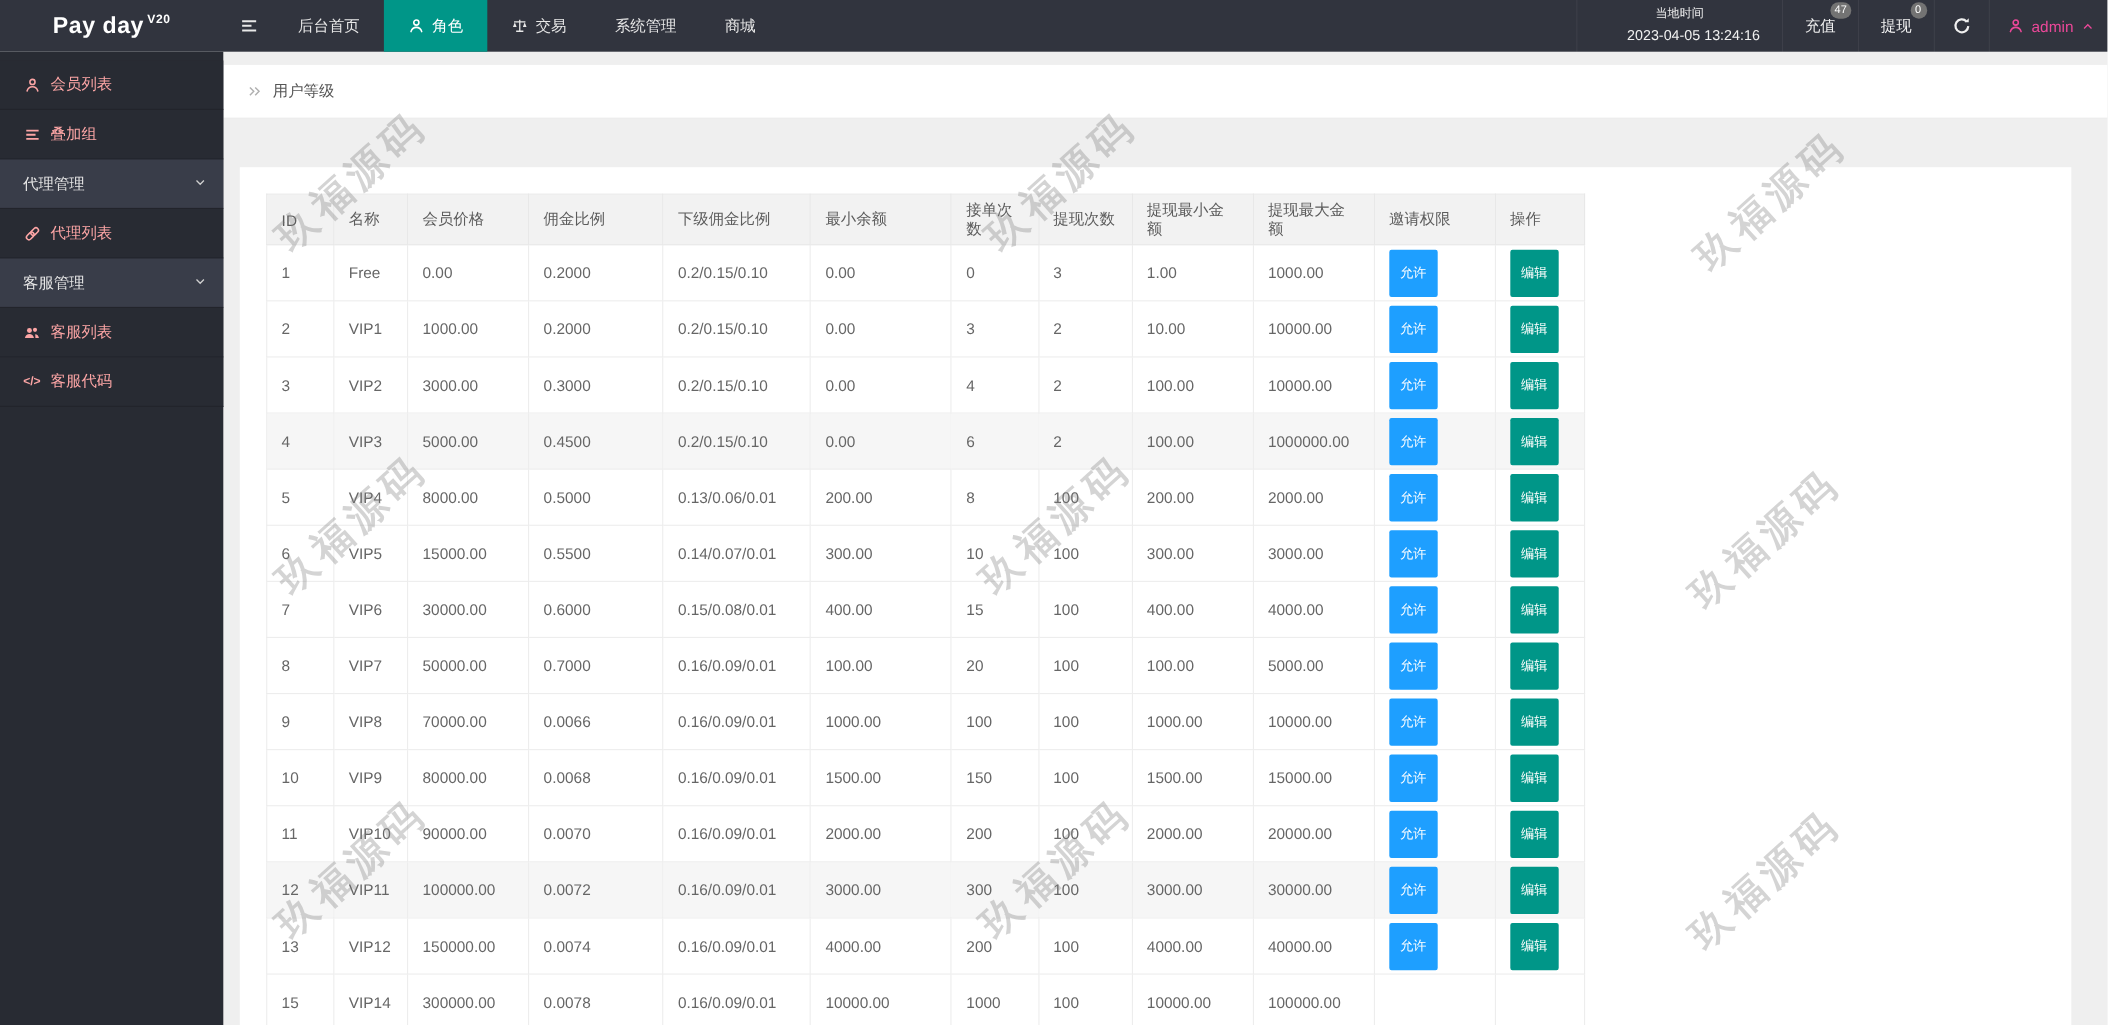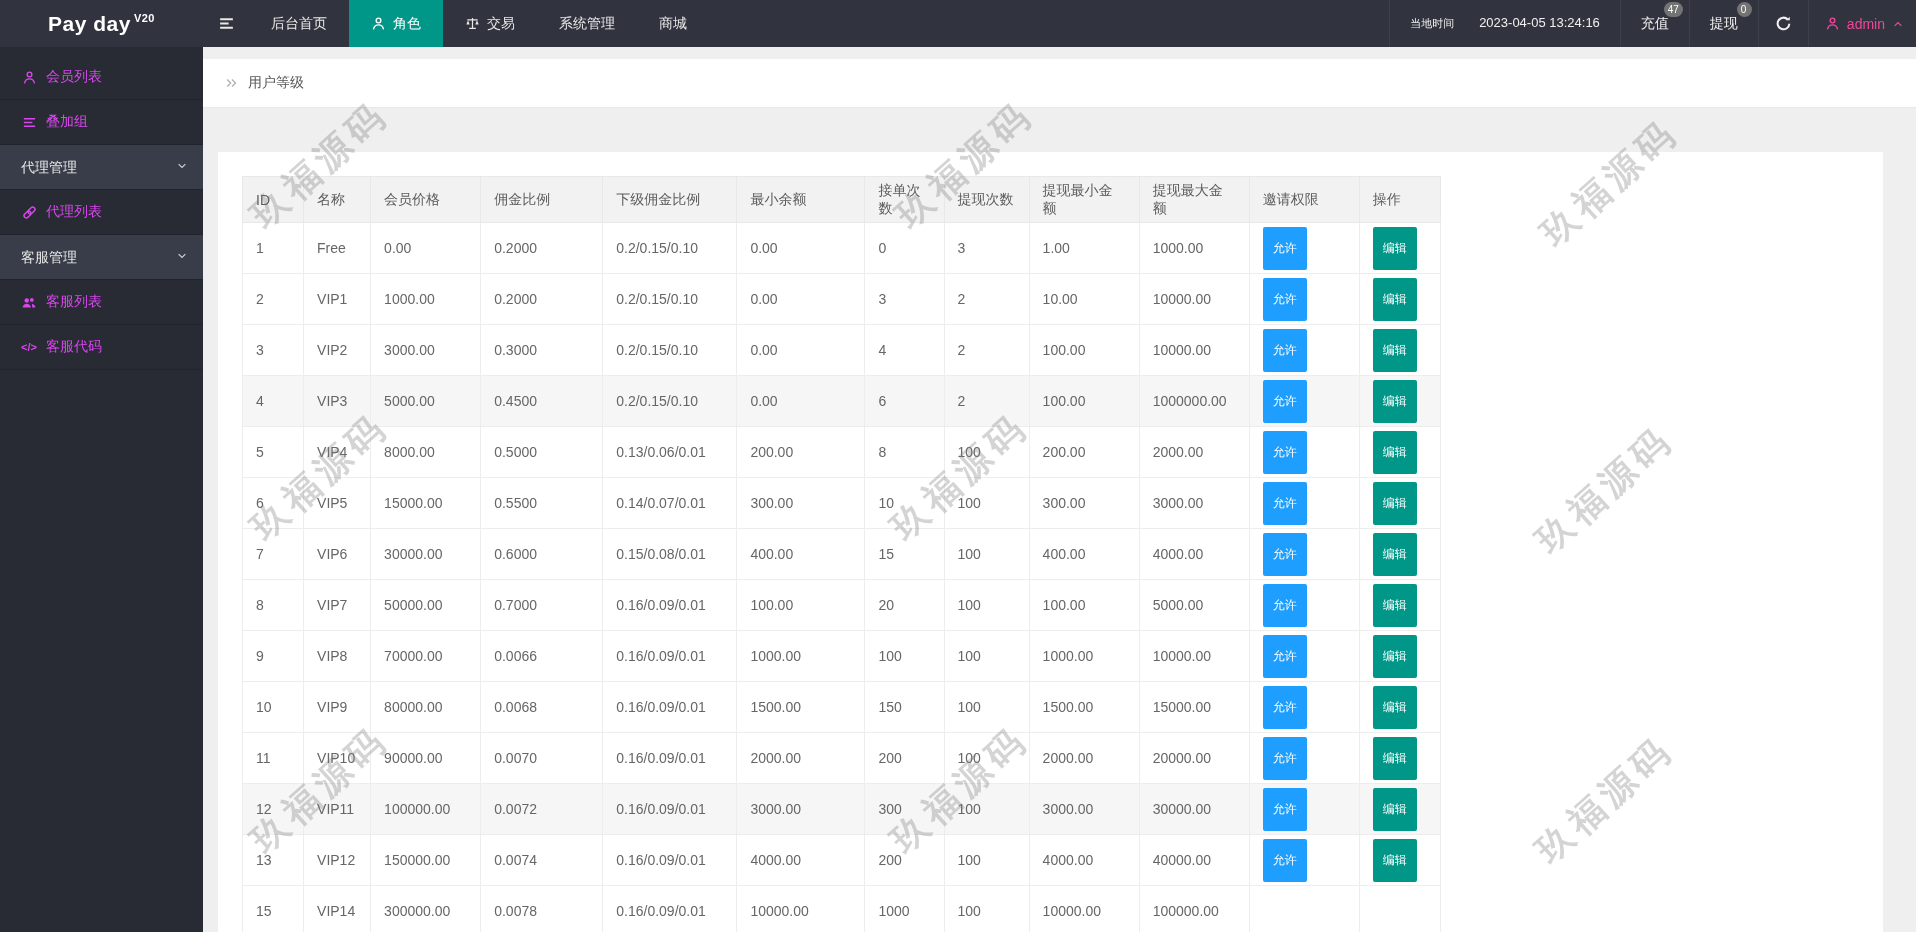--- a/index.html
+++ b/index.html
@@ -25,21 +25,21 @@
   }
   .top-nav { display: flex; align-items: stretch; }
   .nav-item {
     padding: 0 22px; display: flex; align-items: center; gap: 7px;
     font-size: 14px; color: #e8e8e8; cursor: pointer; white-space: nowrap; font-family: Liberation Serif, serif;
   }
   .nav-item.active { background: #009688; color: #fff; }
   .nav-item .nav-ico { display: flex; align-items: center; }
   .topbar-right { margin-left: auto; display: flex; align-items: stretch; }
   .time-block {
-    display: flex; flex-direction: row; justify-content: center; align-items: center;
+    display: flex; flex-direction: column; justify-content: center; align-items: center;
     padding: 0 20px; font-size: 11px; color: #f0f0f0; line-height: 1.6;
     border-left: 1px solid rgba(255,255,255,0.06);
   }
   .time-block .tv { font-size: 13px; margin-left: 25px; }
   .nav-status {
     position: relative; display: flex; align-items: center; padding: 0 20px;
     font-size: 14px; color: #f0f0f0; cursor: pointer;
     border-left: 1px solid rgba(255,255,255,0.06);
   }
   .badge {
@@ -61,21 +61,21 @@
     background: #282b33; z-index: 10; padding-top: 8px;
   }
   .side-group {
     position: relative; height: 45px; line-height: 45px; padding-left: 21px;
     background: #393d49; color: #e6e6e6; font-size: 14px; cursor: pointer;
     border-bottom: 1px solid #22242b;
   }
   .side-group .chev { position: absolute; right: 15px; top: 15px; color: #cfcfcf; }
   .side-item {
     height: 45px; display: flex; align-items: center; gap: 9px; padding-left: 21px;
-    background: #282b33; color: #d946ef; font-size: 14px; cursor: pointer;
+    background: #282b33; color: #fca5a5; font-size: 14px; cursor: pointer;
     border-bottom: 1px solid #22242b;
   }
   .side-item.active { background: #009688; color: #fff; }
   .side-item .s-ico { display: flex; align-items: center; width: 16px; justify-content: center; font-size: 11px; font-weight: bold; }
   
   .main { position: absolute; top: 47px; left: 203px; right: 0; bottom: 0; margin-top: 12px; }
   .breadcrumb-bar {
     height: 49px; background: #fff; display: flex; align-items: center;
     padding-left: 22px; gap: 9px; border-bottom: 1px solid #e9e9e9;
   }

